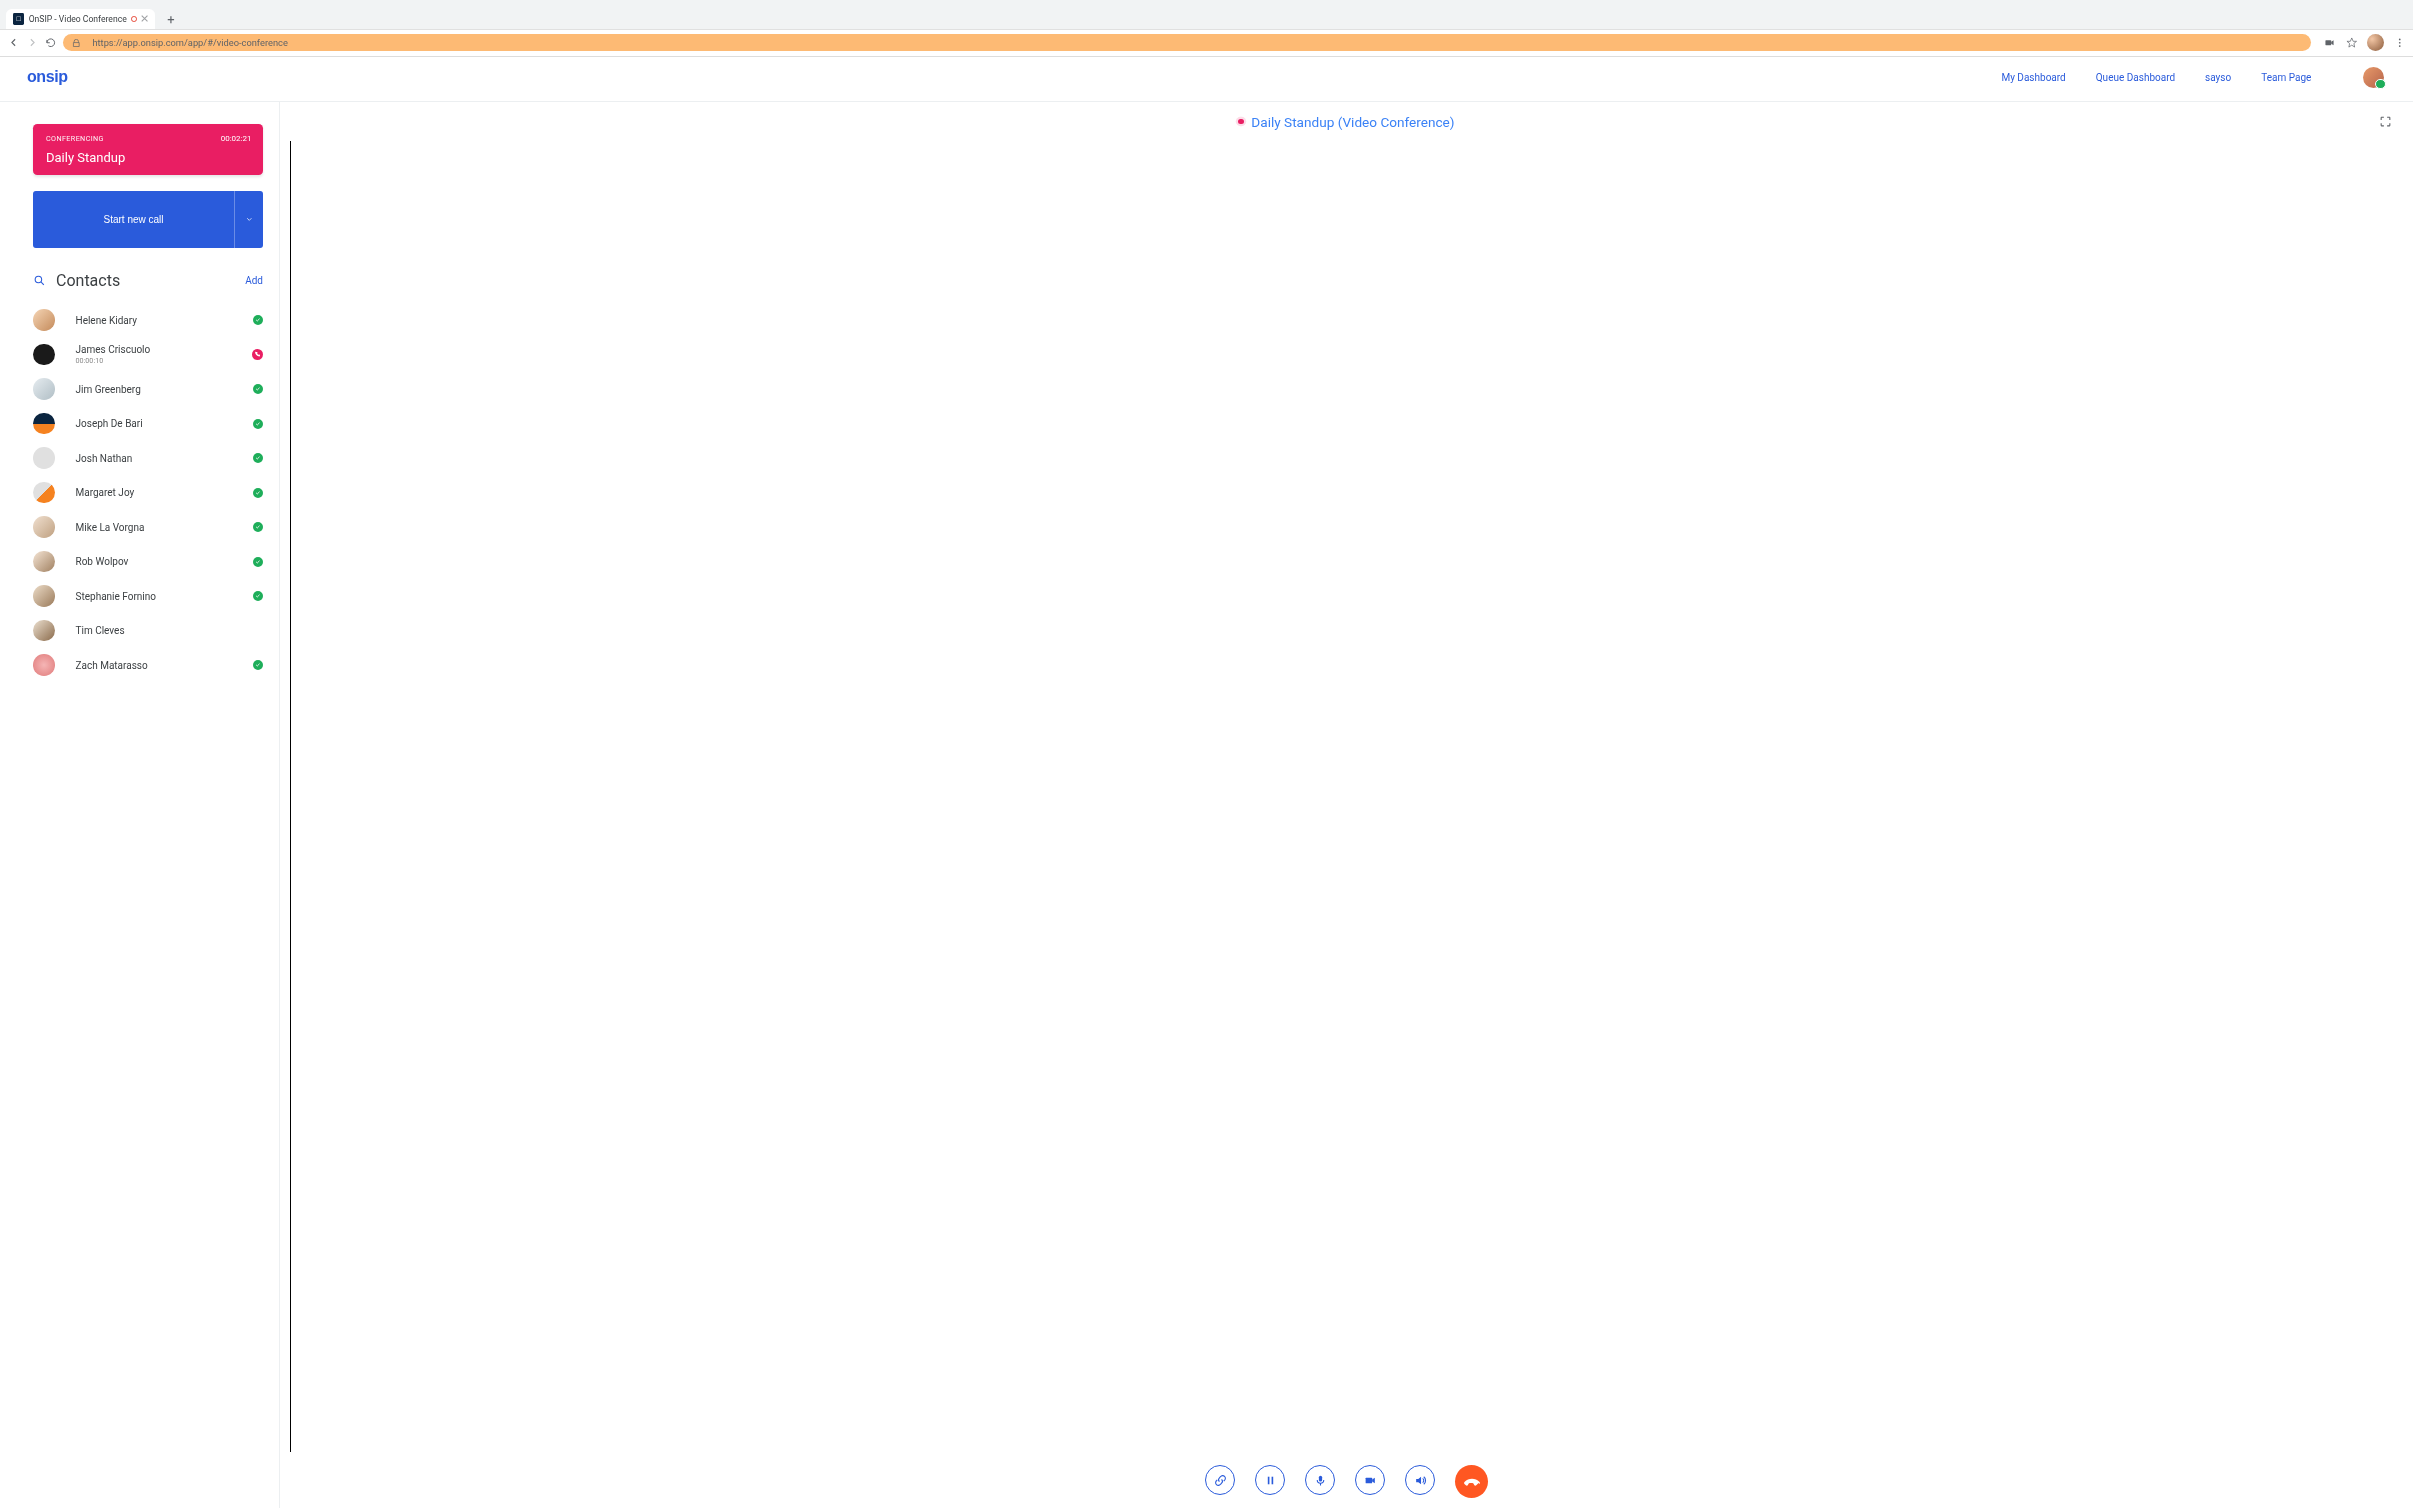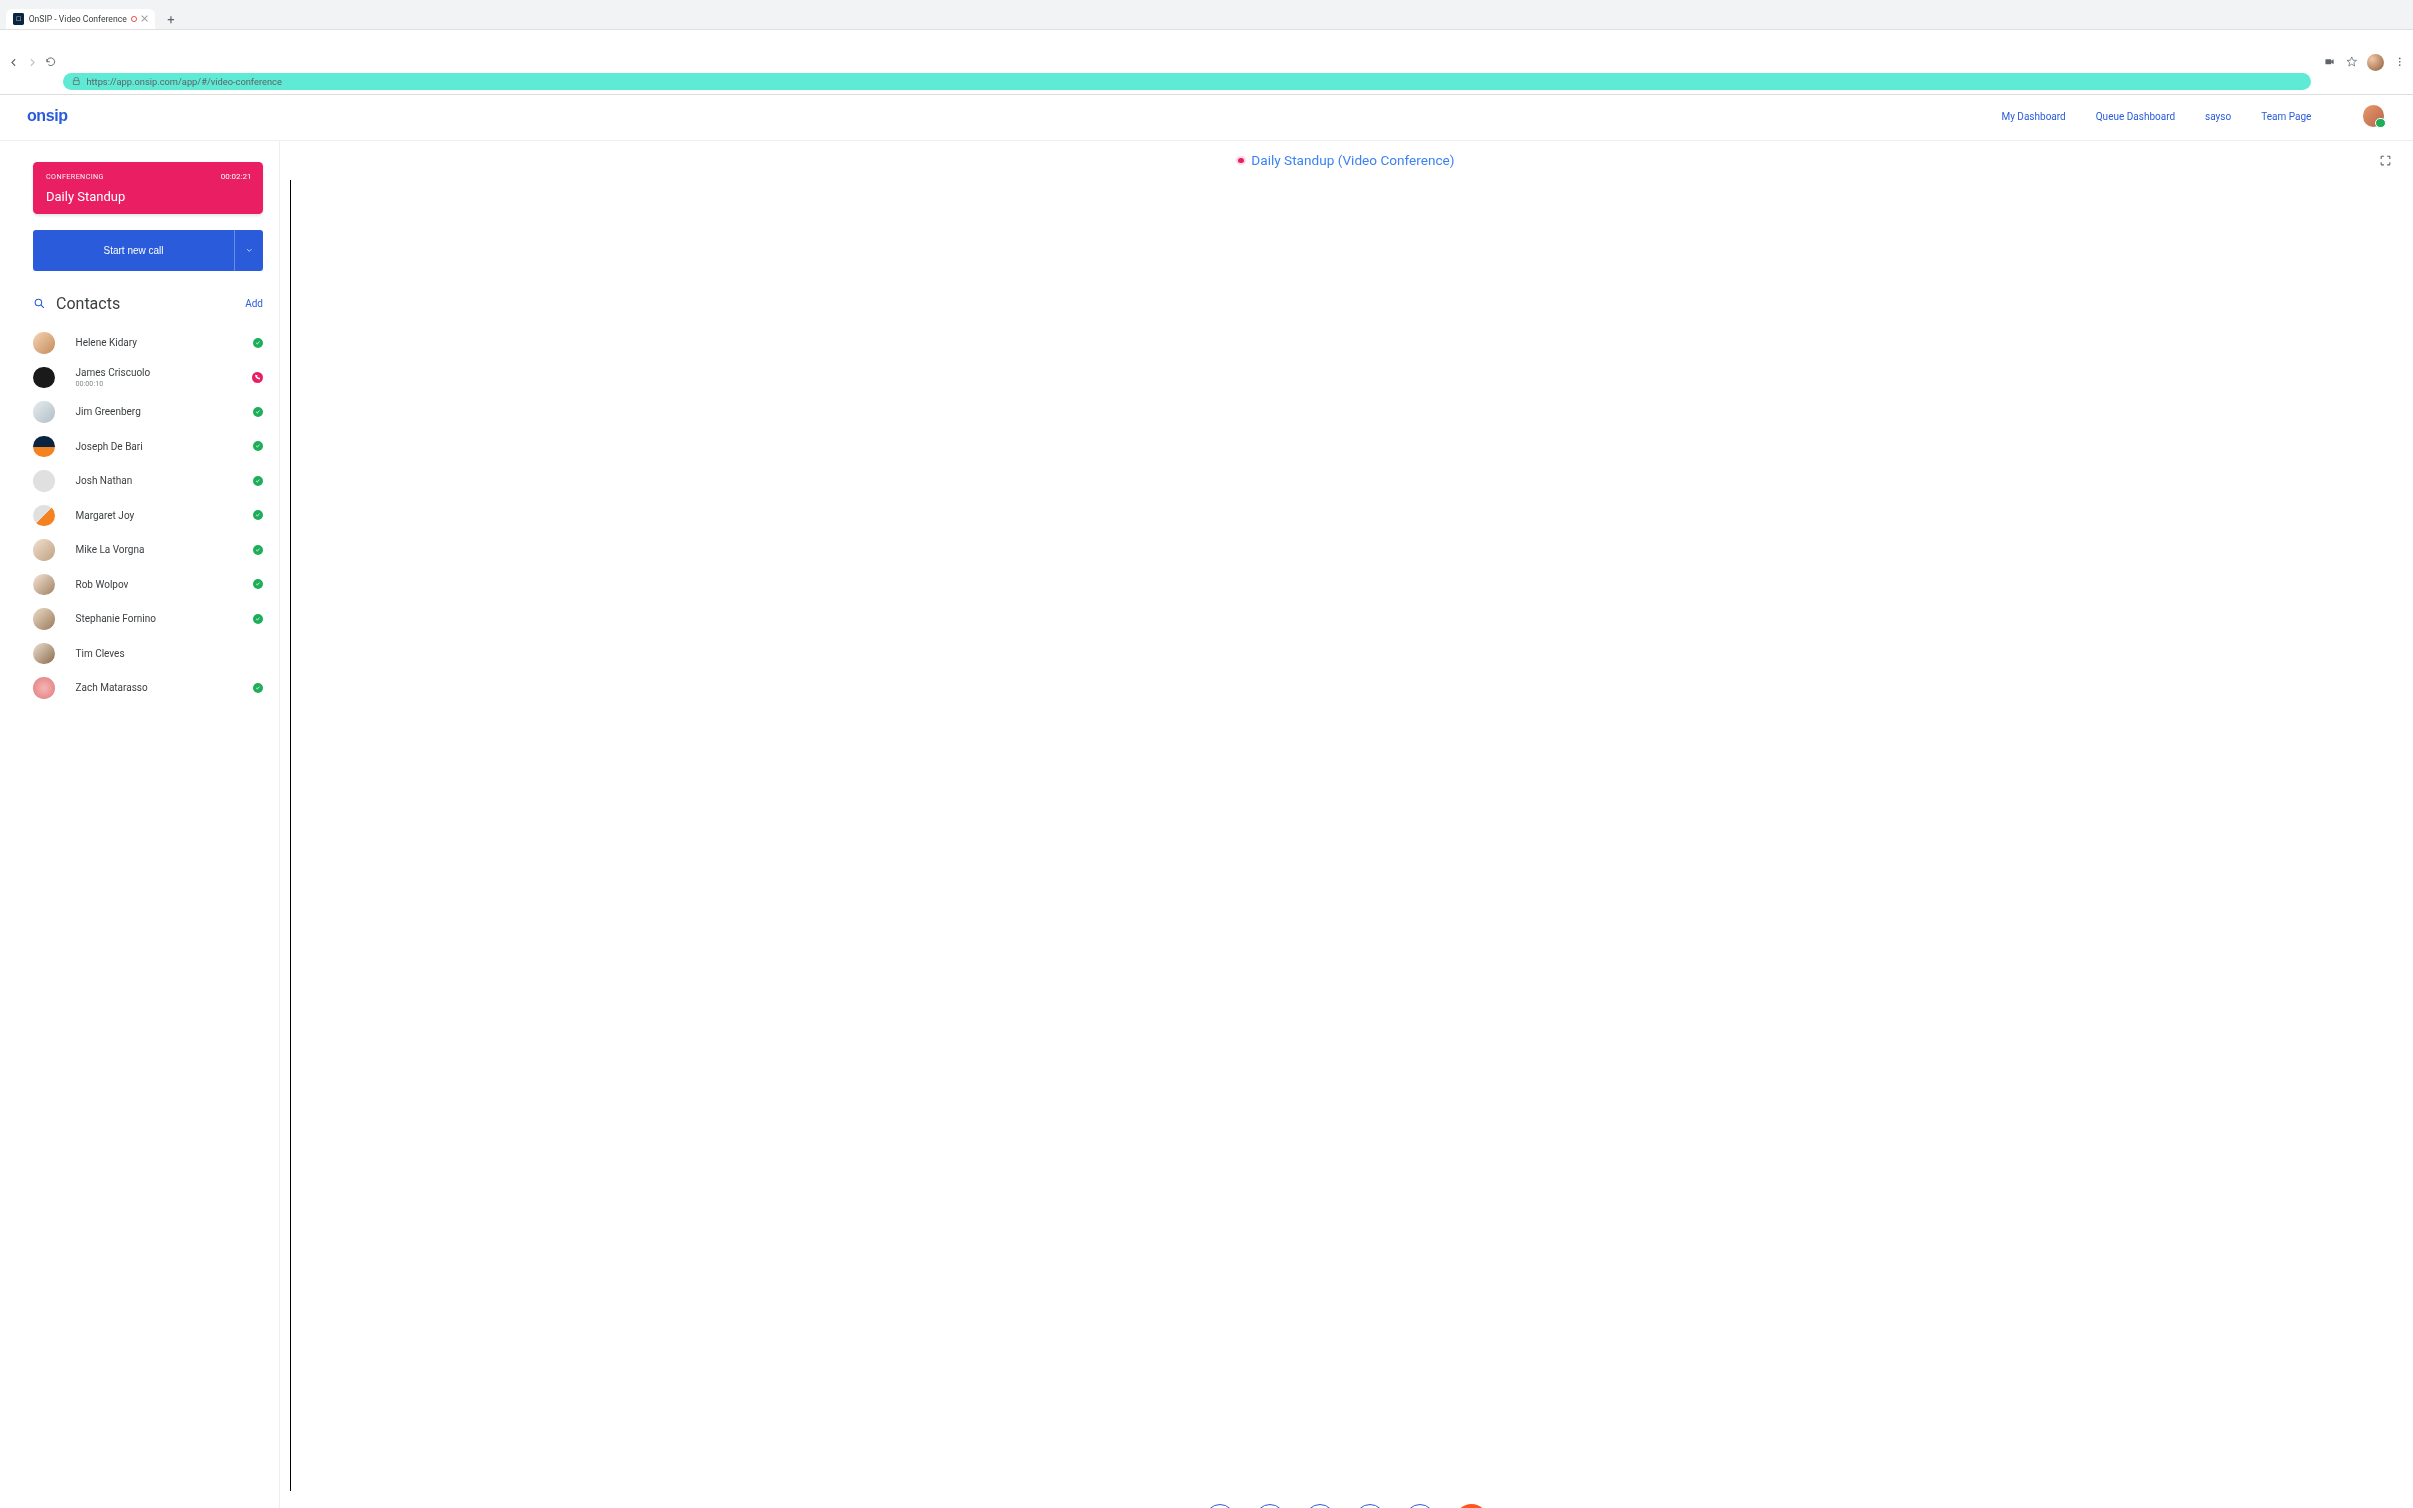--- a/index.html
+++ b/index.html
@@ -9,21 +9,21 @@
 .browser-chrome { background: #f1f3f4; border-bottom: 0.7px solid #ddd; }
 .tab-bar { display: flex; align-items: flex-end; padding: 5.7px 5.7px 0 5.7px; height: 29px; }
 .tab { display: flex; align-items: center; background: #fff; border-radius: 5.7px 5.7px 0 0; padding: 4.3px 7.2px; font-size: 8.6px; color: #3c4043; gap: 4.3px; min-width: 144px; }
 .tab-favicon { width: 11.5px; height: 11.5px; background: #0b2540; color: #fff; display:flex; align-items:center; justify-content:center; font-size:7.2px; font-weight:bold; border-radius:1.4px;}
 .tab-rec { width:5.7px; height:5.7px; border-radius:50%; border:1.4px solid #e74c3c; }
 .tab-close { width:7.2px; height:7.2px; opacity:.6; }
 .new-tab { width:20px; height:20px; display:flex; align-items:center; justify-content:center; font-size:13px; color:#5f6368; margin-left:5.7px; }
 
 .url-bar { display:flex; align-items:center; padding:4.3px 7.2px; gap:5.7px; background:#fff; border-top:0.7px solid #e0e0e0;}
 .nav-icon { width:13px; height:13px; display:flex; align-items:center; justify-content:center; color:#5f6368;}
-.url-field { flex:1; display:flex; align-items:center; background:#5eead4; border-radius:10px; padding:2.9px 8.6px; font-size:9.3px; color:#5f6368; gap:6px;margin-top:39px;}
+.url-field { flex:1; display:flex; align-items:center; background:#fdba74; border-radius:10px; padding:2.9px 8.6px; font-size:9.3px; color:#5f6368; gap:12px;}
 .url-right-icons { display:flex; align-items:center; gap:10px; margin-left:7.2px; }
 .right-ic { width:11.5px; height:11.5px; color:#5f6368; }
 .user-chrome-avatar { width:17px; height:17px; border-radius:50%; background: radial-gradient(circle at 30% 30%, #f3c6a5, #8a5a3a); }
 
 
 .app-header { display:flex; align-items:center; justify-content:space-between; padding:10px 21.5px 13px 27px; border-bottom:0.7px solid #eceff1; background:#fff;}
 .logo { font-weight:700; font-size:16px; color:#2a5bdb; letter-spacing:-0.4px; font-family: Arial, sans-serif;}
 .nav-links { display:flex; gap:30px; align-items:center; margin-right:7.2px; }
 .nav-link { font-size:10px; color:#2a5bdb; text-decoration:none; }
 .header-avatar { width:21.5px; height:21.5px; border-radius:50%; background: linear-gradient(135deg,#e89a6a,#b5634a); position:relative; margin-left:21.5px;}
@@ -35,21 +35,21 @@
 .main { flex:1; display:flex; flex-direction:column; position:relative; padding-bottom:0; background:#fff;}
 
 
 .conf-card { background:#e91e63; color:#fff; border-radius:4.3px; padding:10px 13px; position:relative; box-shadow:0 1.4px 2.9px rgba(0,0,0,.1);}
 .conf-label { font-size:7.2px; letter-spacing:0.4px; opacity:.95;}
 .conf-timer { position:absolute; top:10px; right:11.5px; font-size:8px;}
 .conf-title { font-size:13px; font-weight:400; margin-top:7.2px;}
 
 
 .start-call { display:flex; margin-top:16px; }
-.start-call-main { flex:1; background:#2a5bdb; color:#fff; border:none; padding:15px; font-size:10px; border-radius:2.9px 0 0 2.9px; cursor:pointer; font-weight:500;}
+.start-call-main { flex:1; background:#2a5bdb; color:#fff; border:none; padding:23px; font-size:10px; border-radius:2.9px 0 0 2.9px; cursor:pointer; font-weight:500;}
 .start-call-dd { width:29px; background:#2a5bdb; color:#fff; border:none; border-left:0.7px solid rgba(255,255,255,.3); border-radius:0 2.9px 2.9px 0; display:flex; align-items:center; justify-content:center; cursor:pointer;}
 
 
 .contacts-head { display:flex; align-items:center; justify-content:space-between; margin-top:23px; }
 .contacts-head-left { display:flex; align-items:center; gap:10px;}
 .search-contacts-icon { color:#2a5bdb; width:13px; height:13px;}
 .contacts-title { font-size:16px; color:#3c4043; font-weight:400;}
 .add-link { color:#2a5bdb; font-size:10px; cursor:pointer; }
 
 

